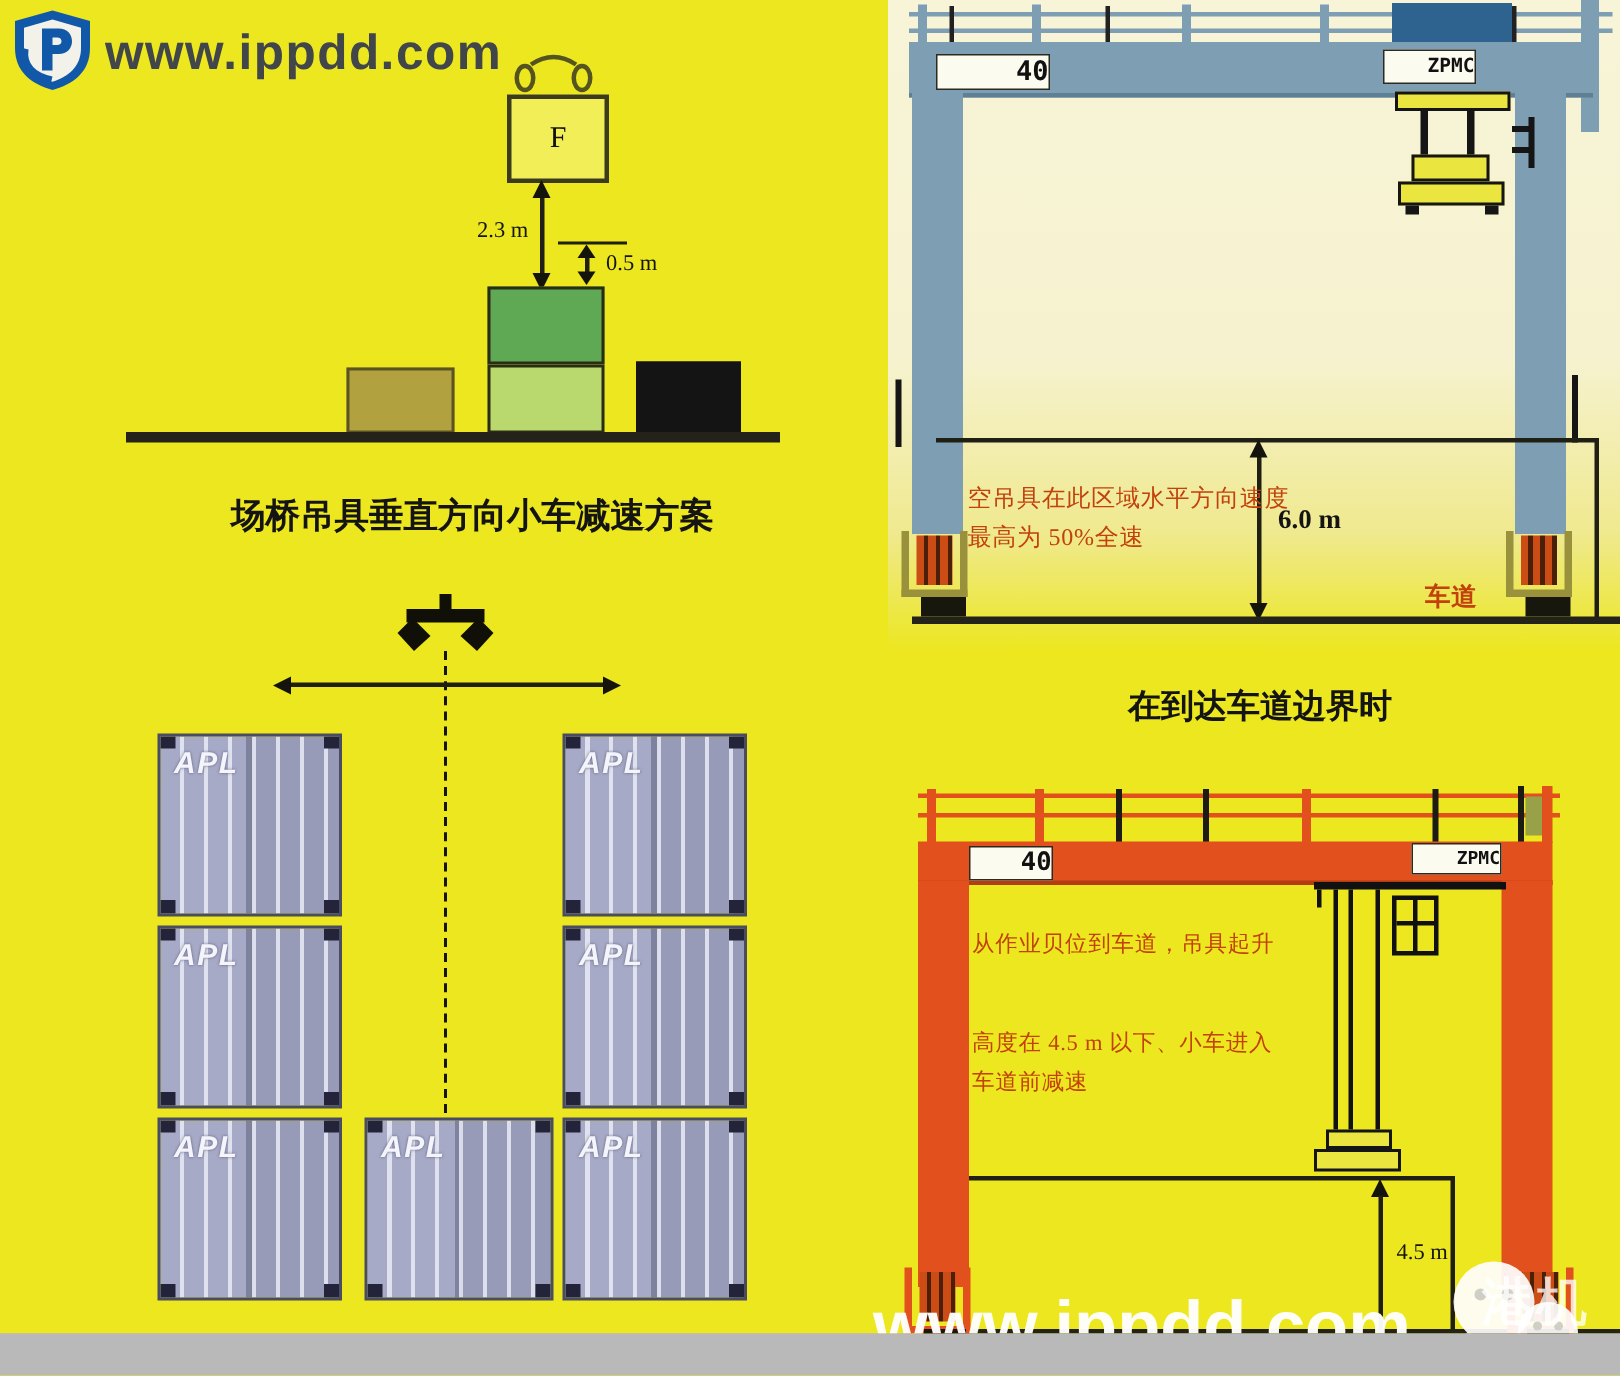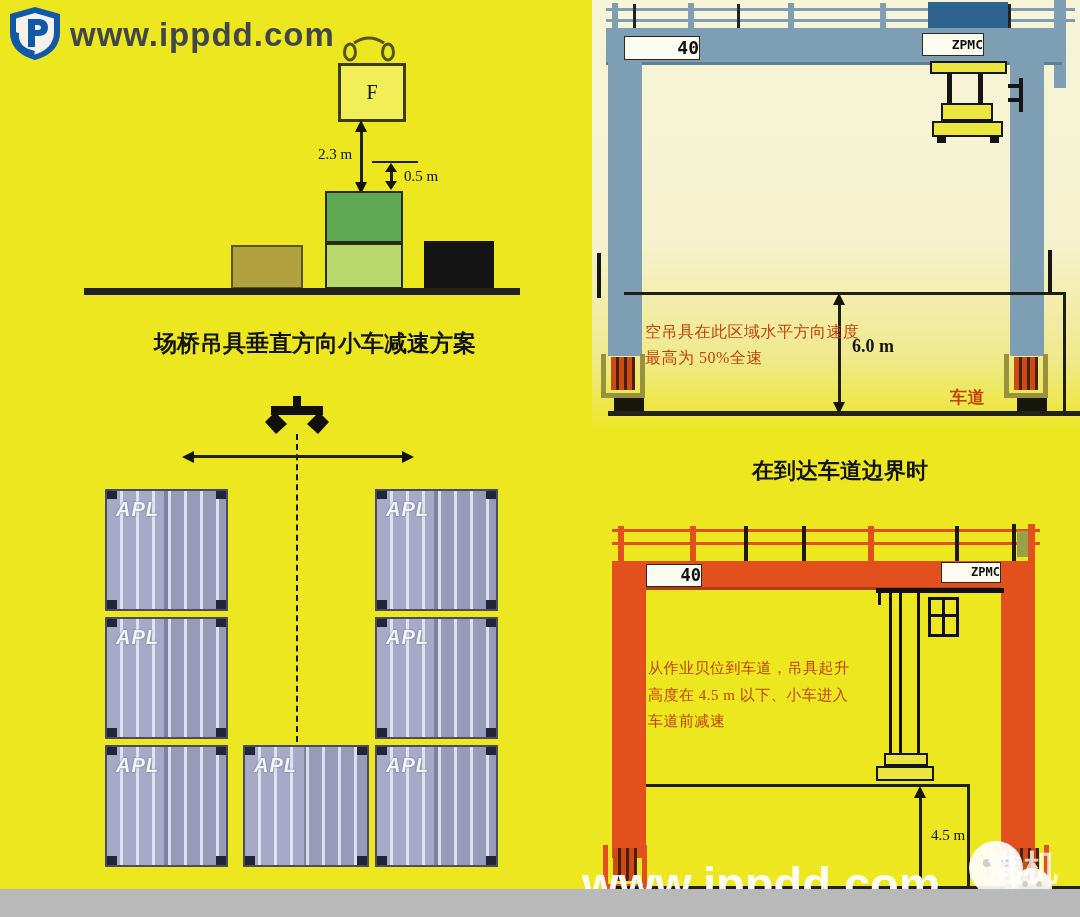--- a/index.html
+++ b/index.html
@@ -211,21 +211,21 @@
   <div class="abs" style="left:917px;top:593px;width:3px;height:163px;background:#111;"></div>
   <div class="trol" style="left:884px;top:753px;width:44px;height:13px;"></div>
   <div class="trol" style="left:876px;top:766px;width:58px;height:15px;"></div>
 
   <div class="hline" style="left:646px;top:784px;width:324px;height:3px;"></div>
   <div class="vline" style="left:967px;top:784px;width:3px;height:104px;"></div>
   <div class="ah-up" style="left:914px;top:786px;"></div>
   <div class="vline" style="left:919px;top:797px;width:3px;height:91px;"></div>
   <div class="dim" style="left:931px;top:827px;font-size:15px;">4.5 m</div>
 
-  <div class="note" style="left:648px;top:659px;text-align:right;">从作业贝位到车道，吊具起升</div>
+  <div class="note" style="left:648px;top:620px;text-align:right;">从作业贝位到车道，吊具起升</div>
   <div class="note" style="left:648px;top:686px;">高度在 4.5 m 以下、小车进入</div>
   <div class="note" style="left:648px;top:712px;">车道前减速</div>
 
   <div class="hline" style="left:615px;top:886px;width:470px;height:5px;background:#23231a;"></div>
   <div class="wbracket ob" style="left:603px;top:845px;">
       <div class="wheel"></div>
     </div>
   <div class="wfoot" style="left:616px;top:886px;width:28px;height:11px;"></div>
   <div class="wbracket ob" style="left:1005px;top:845px;">
       <div class="wheel"></div>

